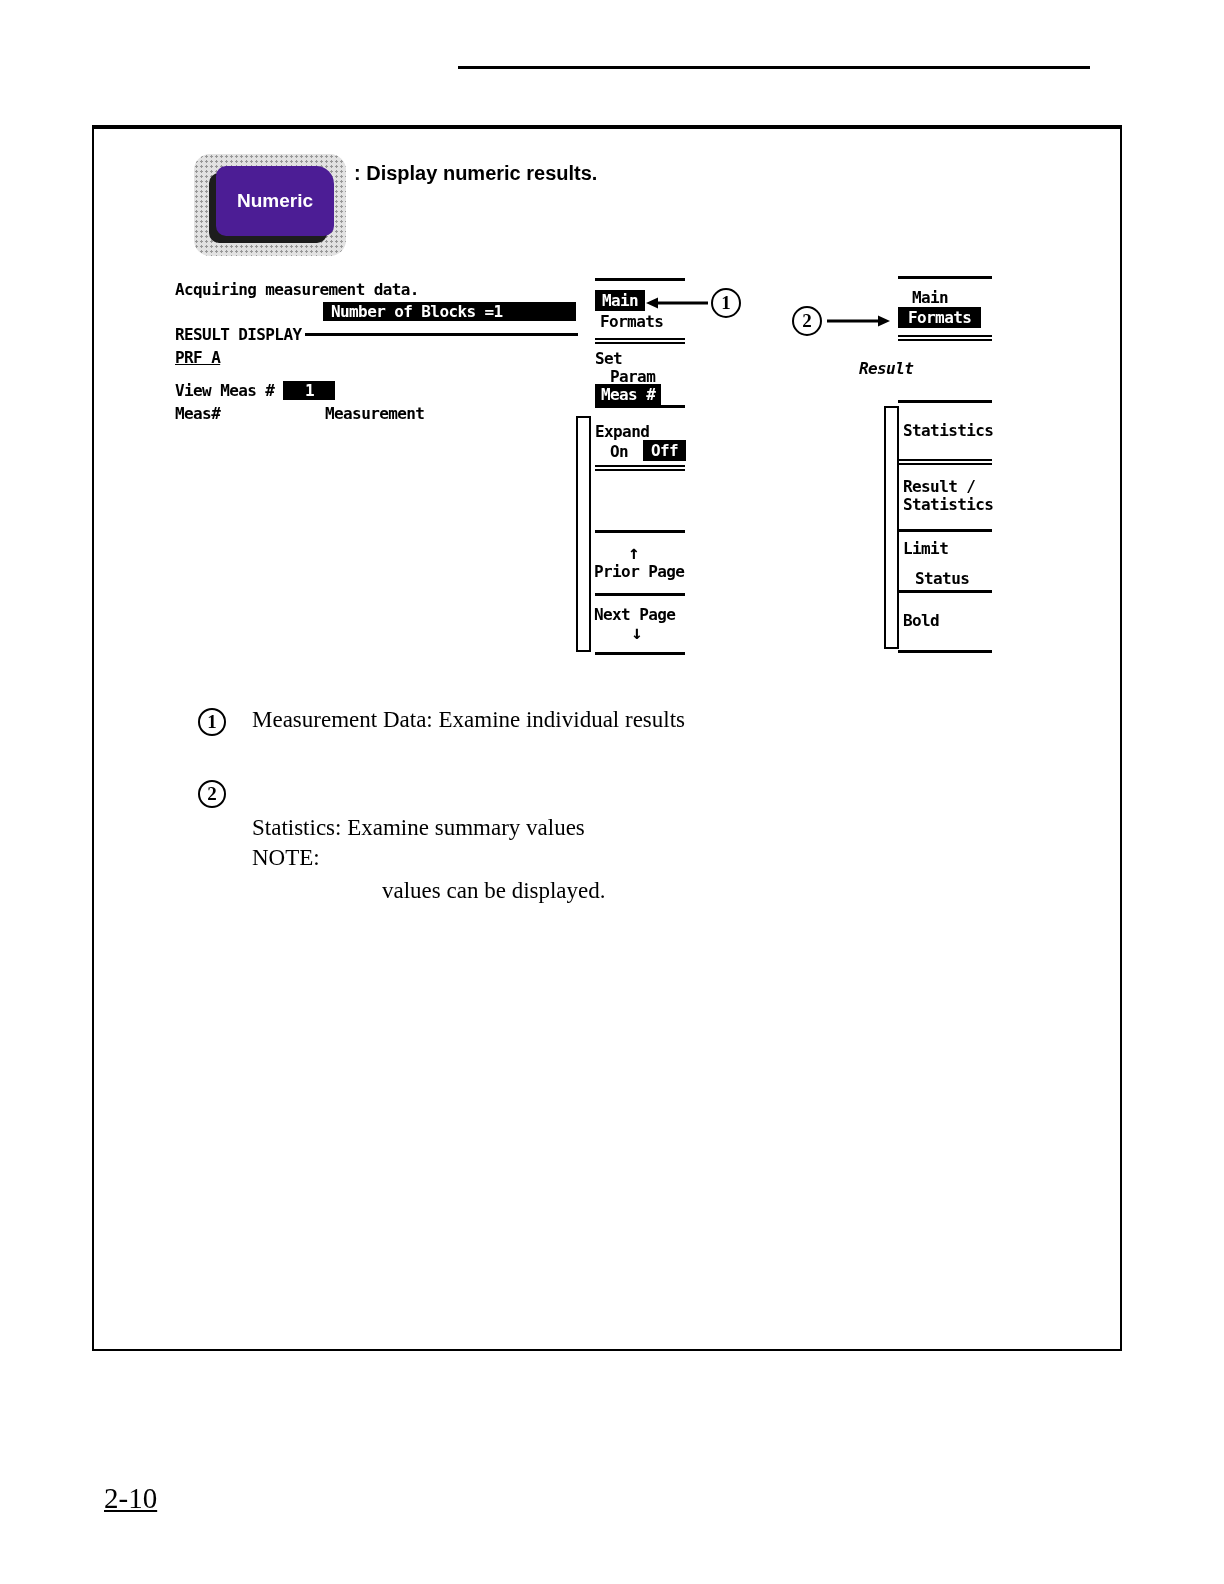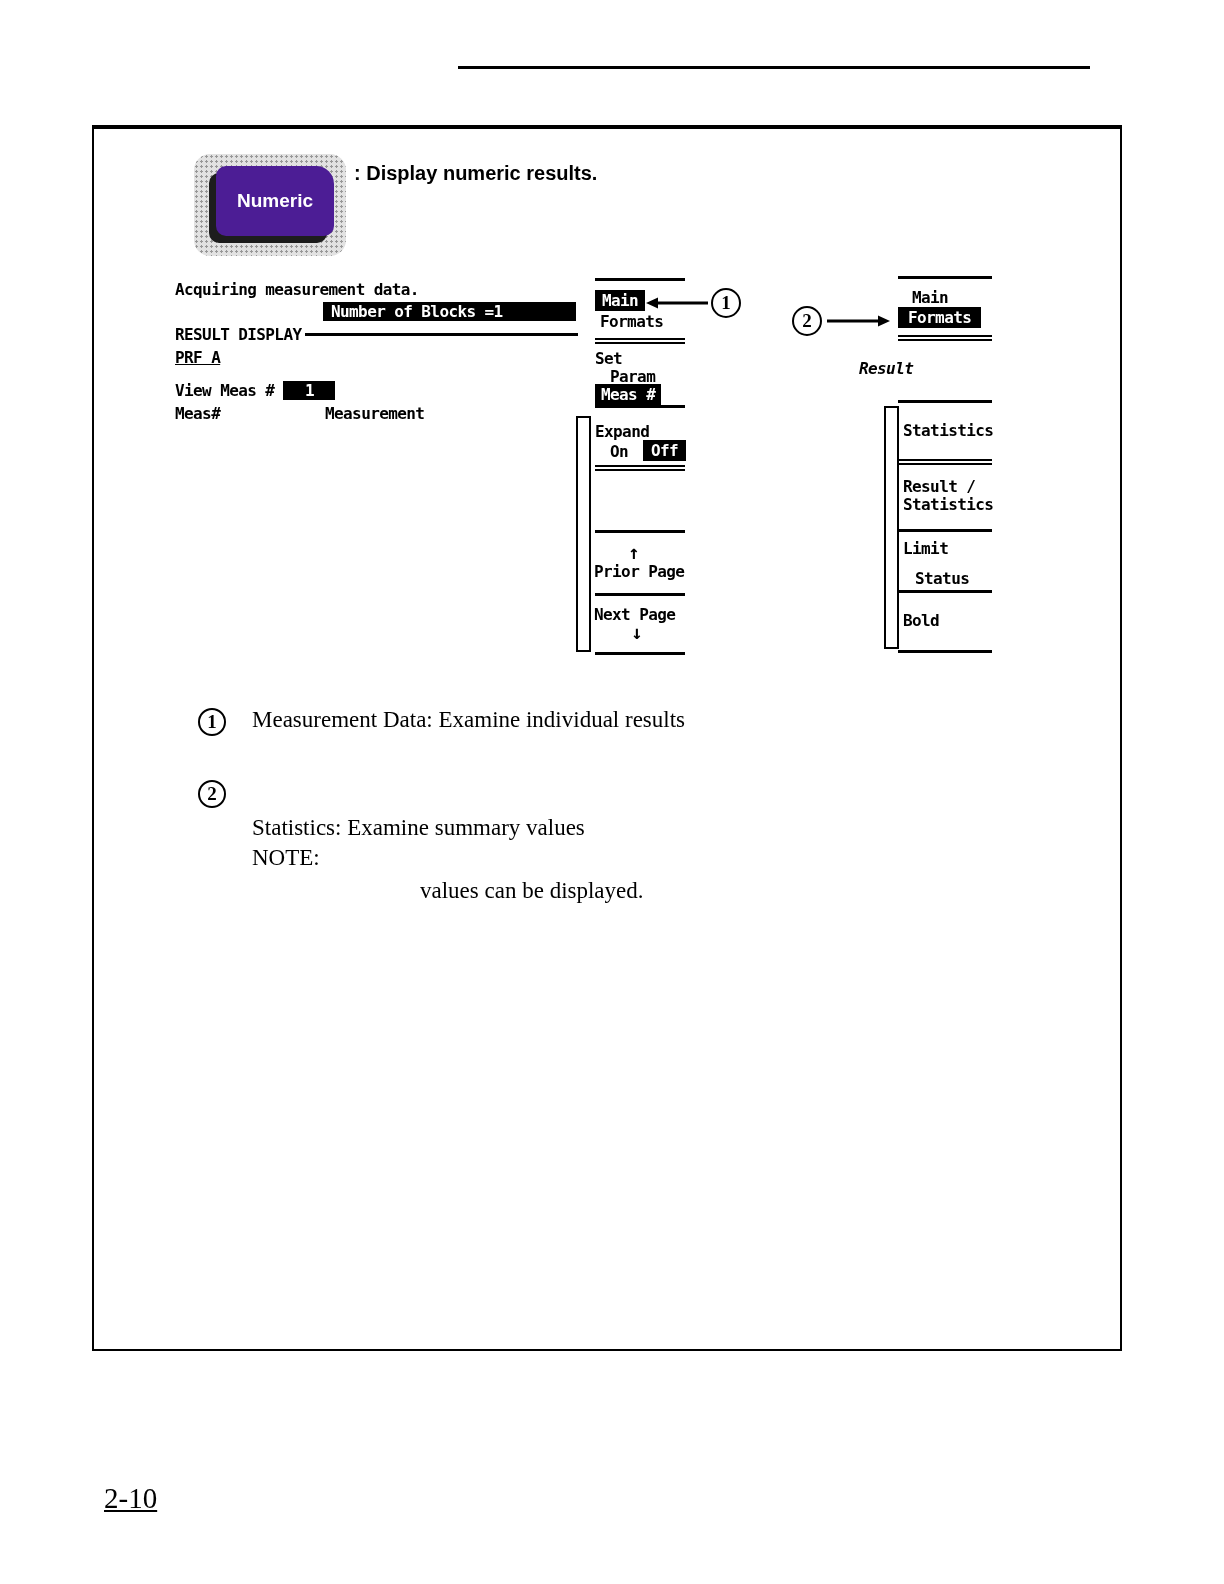--- a/index.html
+++ b/index.html
@@ -115,19 +115,19 @@
     <div class="abs mono" style="left:809px;top:482px;">Bold</div>
     <div class="abs rule" style="left:804px;top:521px;width:94px;"></div>
 
     <div class="abs cnum" style="left:104px;top:579px;width:28px;height:28px;">1</div>
     <div class="abs body-serif" style="left:158px;top:578px;">Measurement Data: Examine individual results</div>
 
     <div class="abs cnum" style="left:104px;top:651px;width:28px;height:28px;">2</div>
     <div class="abs body-serif" style="left:158px;top:650px;margin-top:36px;">Statistics: Examine summary values</div>
 
     <div class="abs body-serif" style="left:158px;top:716px;">NOTE:</div>
-    <div class="abs body-serif" style="left:288px;top:749px;margin-left:38px;">values can be displayed.</div>
+    <div class="abs body-serif" style="left:288px;top:749px;">values can be displayed.</div>
   </div>
 
 
   <div class="abs" style="left:104px;top:1482px;font-size:29px;text-decoration:underline;">2-10</div>
 
 </div>
 
 </body></html>

